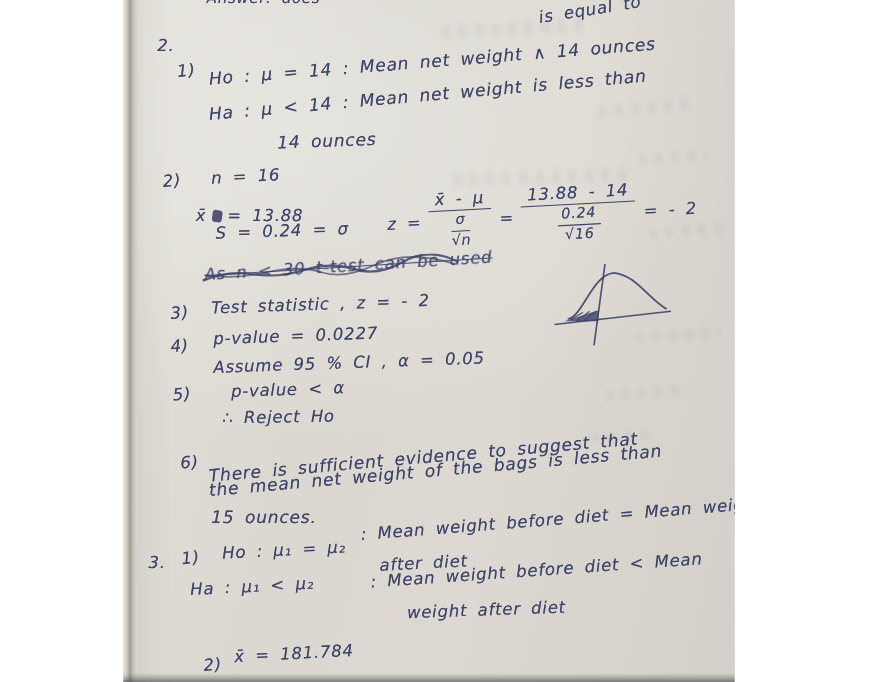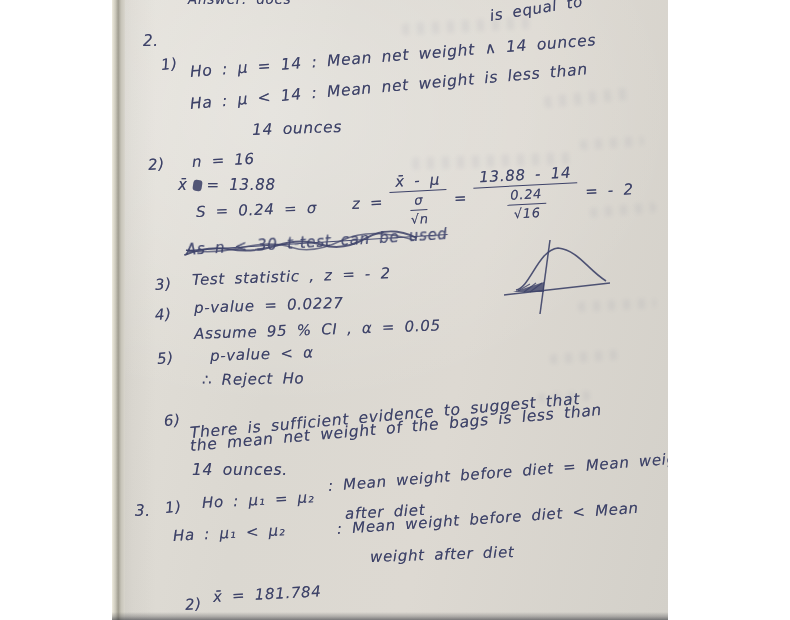--- a/index.html
+++ b/index.html
@@ -80,21 +80,21 @@
 
   <div class="hw" style="left:31px;top:32px;">2.</div>
   <div class="hw" style="left:49px;top:56px;transform:rotate(-6deg);">1)</div>
   <div class="hw big" style="left:78px;top:63px;transform:rotate(-4.5deg);">Ho : μ = 14 : Mean net weight ∧ 14 ounces</div>
   <div class="hw big" style="left:78px;top:95px;transform:rotate(-5deg);">Ha : μ &lt; 14 : Mean net weight is less than</div>
   <div class="hw big" style="left:140px;top:121px;transform:rotate(-2deg);">14 ounces</div>
 
   <div class="hw" style="left:36px;top:156px;transform:rotate(-5deg);">2)</div>
   <div class="hw" style="left:80px;top:153px;transform:rotate(-3deg);">n = 16</div>
 
-  <div class="hw" style="left:66px;top:176px;">
+  <div class="hw" style="left:66px;top:187px;">
     <span>x̄</span><span class="blob"></span><span>= 13.88</span>
   </div>
 
   <div class="hw" style="left:84px;top:203px;transform:rotate(-2deg);">S = 0.24 = σ</div>
 
   <div class="hw formula" style="left:240px;top:176px;transform:rotate(-3deg);">
     <span>z =</span>
     <span class="frac">
       <span class="num">x̄ - μ</span>
       <span class="den">
@@ -140,21 +140,21 @@
   <div class="hw" style="left:82px;top:299px;transform:rotate(-2deg);">p-value = 0.0227</div>
   <div class="hw" style="left:82px;top:325px;transform:rotate(-2deg);">Assume 95 % CI , α = 0.05</div>
 
   <div class="hw" style="left:45px;top:350px;transform:rotate(-5deg);">5)</div>
   <div class="hw" style="left:98px;top:347px;transform:rotate(-2deg);">p-value &lt; α</div>
   <div class="hw" style="left:90px;top:371px;transform:rotate(-1deg);">∴ Reject Ho</div>
 
   <div class="hw" style="left:52px;top:412px;transform:rotate(-4deg);">6)</div>
   <div class="hw big" style="left:78px;top:424px;transform:rotate(-5deg);">There is sufficient evidence to suggest that</div>
   <div class="hw big" style="left:78px;top:437px;transform:rotate(-5deg);">the mean net weight of the bags is less than</div>
-  <div class="hw big" style="left:80px;top:461px;">14 ounces.</div>
+  <div class="hw big" style="left:80px;top:461px;">15 ounces.</div>
 
   <div class="hw" style="left:23px;top:502px;">3.</div>
   <div class="hw" style="left:53px;top:499px;transform:rotate(-6deg);">1)</div>
   <div class="hw" style="left:90px;top:494px;transform:rotate(-3deg);">Ho : μ₁ = μ₂</div>
   <div class="hw" style="left:216px;top:477px;transform:rotate(-4.5deg);">: Mean weight before diet = Mean weight</div>
   <div class="hw" style="left:233px;top:505px;transform:rotate(-3deg);">after diet</div>
   <div class="hw" style="left:61px;top:527px;transform:rotate(-3deg);">Ha : μ₁ &lt; μ₂</div>
   <div class="hw" style="left:225px;top:520px;transform:rotate(-4deg);">: Mean weight before diet &lt; Mean</div>
   <div class="hw" style="left:258px;top:548px;transform:rotate(-2deg);">weight after diet</div>
   <div class="hw" style="left:73px;top:596px;transform:rotate(-5deg);">2)</div>

